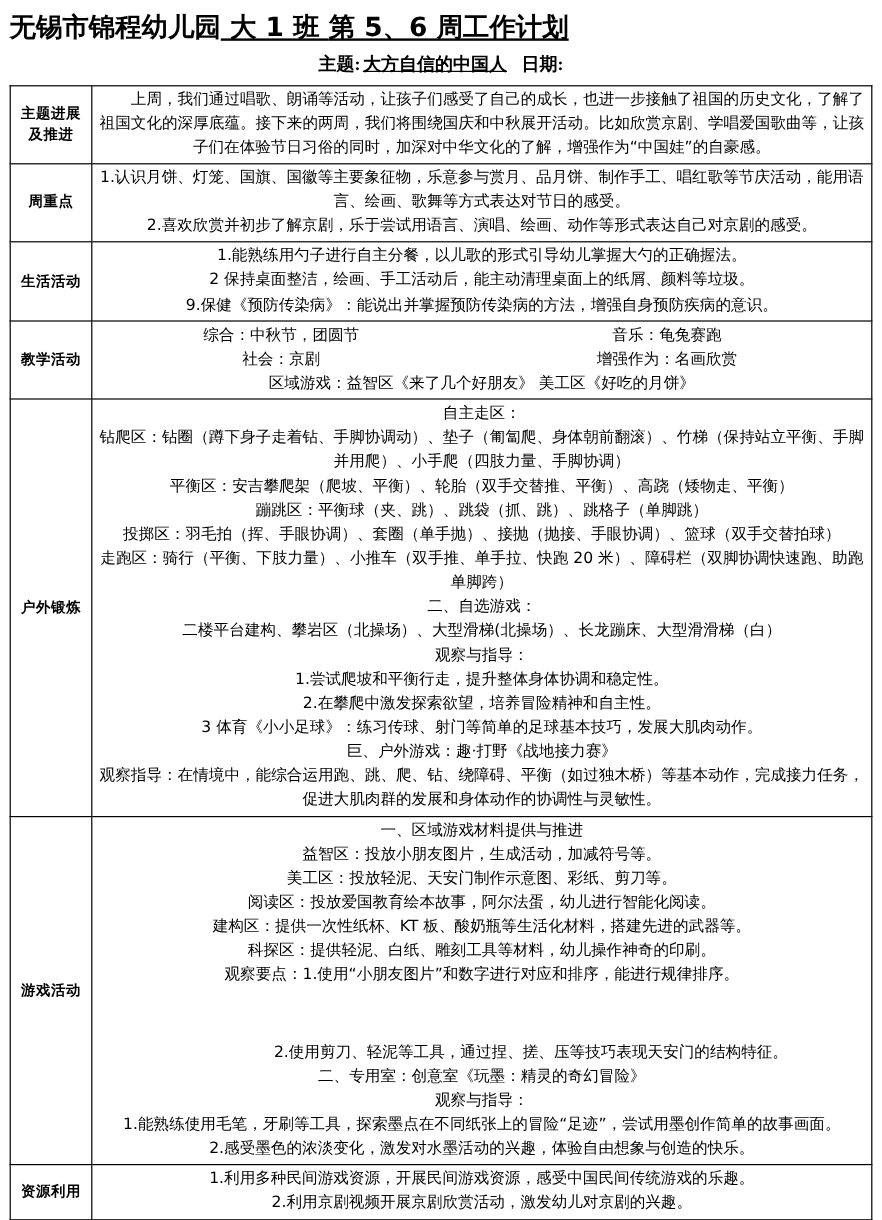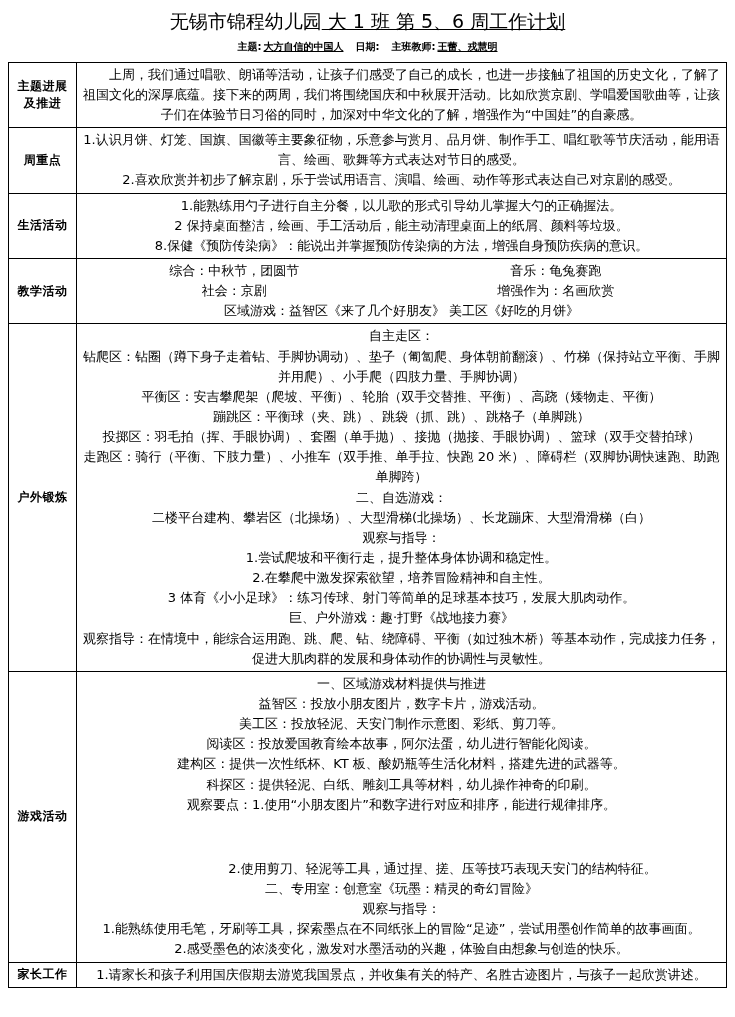--- a/index.html
+++ b/index.html
@@ -14,39 +14,39 @@
     font-family: "DejaVu Sans", "Liberation Sans", sans-serif;
     color: #000000;
     -webkit-font-smoothing: none;
   }
   .page {
     width: 735px;
     box-sizing: border-box;
     padding: 6px 8px 4px 8px;
   }
   .doc-title {
-    text-align: center;
-    font-size: 19px;
-    font-weight: normal;
+    font-size: 22px;
+    font-weight: bold;
     letter-spacing: 0px;
     line-height: 1.25;
     margin: 4px 0 2px 0;
     white-space: nowrap;
   }
   .doc-title .ul {
     text-decoration: underline;
   }
   .meta-line {
     display: flex;
     justify-content: center;
     align-items: baseline;
-    font-size: 10px;
+    font-size: 15px;
     font-weight: bold;
     margin: 6px 0 8px 0;
     white-space: nowrap;
+    font-family: Liberation Serif, serif;
   }
   .meta-seg {
     display: inline-flex;
     align-items: baseline;
     margin: 0 6px;
   }
   .meta-label {
     font-weight: bold;
   }
   .meta-value {
@@ -108,24 +108,20 @@
   </div>
 
   <div class="meta-line">
     <span class="meta-seg">
       <span class="meta-label">主题:</span>
       <span class="meta-value">大方自信的中国人</span>
     </span>
     <span class="meta-seg">
       <span class="meta-label">日期:</span>
     </span>
-    <span class="meta-seg">
-      <span class="meta-label">主班教师:</span>
-      <span class="meta-value">王蕾、戎慧明</span>
-    </span>
   </div>
 
   <table class="plan">
     <colgroup>
         <col style="width:68px">
         <col>
       </colgroup>
     <tbody>
 
       <tr>
@@ -141,21 +137,21 @@
           <div class="line">1.认识月饼、灯笼、国旗、国徽等主要象征物，乐意参与赏月、品月饼、制作手工、唱红歌等节庆活动，能用语言、绘画、歌舞等方式表达对节日的感受。</div>
           <div class="line">2.喜欢欣赏并初步了解京剧，乐于尝试用语言、演唱、绘画、动作等形式表达自己对京剧的感受。</div>
         </td>
       </tr>
 
       <tr>
         <td class="rowlabel">生活活动</td>
         <td class="rowbody">
           <div class="line">1.能熟练用勺子进行自主分餐，以儿歌的形式引导幼儿掌握大勺的正确握法。</div>
           <div class="line">2 保持桌面整洁，绘画、手工活动后，能主动清理桌面上的纸屑、颜料等垃圾。</div>
-          <div class="line">8.保健《预防传染病》：能说出并掌握预防传染病的方法，增强自身预防疾病的意识。</div>
+          <div class="line">9.保健《预防传染病》：能说出并掌握预防传染病的方法，增强自身预防疾病的意识。</div>
         </td>
       </tr>
 
       <tr>
         <td class="rowlabel">教学活动</td>
         <td class="rowbody">
           <div class="cols2">
             <div class="c1 line">综合：中秋节，团圆节</div>
             <div class="c2 line">音乐：龟兔赛跑</div>
           </div>
@@ -184,34 +180,41 @@
           <div class="line">3 体育《小小足球》：练习传球、射门等简单的足球基本技巧，发展大肌肉动作。</div>
           <div class="line">巨、户外游戏：趣·打野《战地接力赛》</div>
           <div class="line">观察指导：在情境中，能综合运用跑、跳、爬、钻、绕障碍、平衡（如过独木桥）等基本动作，完成接力任务，促进大肌肉群的发展和身体动作的协调性与灵敏性。</div>
         </td>
       </tr>
 
       <tr>
         <td class="rowlabel">游戏活动</td>
         <td class="rowbody">
           <div class="line">一、区域游戏材料提供与推进</div>
-          <div class="line">益智区：投放小朋友图片，数字卡片，游戏活动。</div>
+          <div class="line">益智区：投放小朋友图片，生成活动，加减符号等。</div>
           <div class="line">美工区：投放轻泥、天安门制作示意图、彩纸、剪刀等。</div>
           <div class="line">阅读区：投放爱国教育绘本故事，阿尔法蛋，幼儿进行智能化阅读。</div>
           <div class="line">建构区：提供一次性纸杯、KT 板、酸奶瓶等生活化材料，搭建先进的武器等。</div>
           <div class="line">科探区：提供轻泥、白纸、雕刻工具等材料，幼儿操作神奇的印刷。</div>
           <div class="line">观察要点：1.使用“小朋友图片”和数字进行对应和排序，能进行规律排序。</div>
           <div class="line hang">2.使用剪刀、轻泥等工具，通过捏、搓、压等技巧表现天安门的结构特征。</div>
           <div class="line">二、专用室：创意室《玩墨：精灵的奇幻冒险》</div>
           <div class="line">观察与指导：</div>
           <div class="line">1.能熟练使用毛笔，牙刷等工具，探索墨点在不同纸张上的冒险“足迹”，尝试用墨创作简单的故事画面。</div>
           <div class="line">2.感受墨色的浓淡变化，激发对水墨活动的兴趣，体验自由想象与创造的快乐。</div>
         </td>
       </tr>
 
+      <tr>
+        <td class="rowlabel">资源利用</td>
+        <td class="rowbody">
+          <div class="line">1.利用多种民间游戏资源，开展民间游戏资源，感受中国民间传统游戏的乐趣。</div>
+          <div class="line">2.利用京剧视频开展京剧欣赏活动，激发幼儿对京剧的兴趣。</div>
+        </td>
+      </tr>
 
 
       <tr>
         <td class="rowlabel">家长工作</td>
         <td class="rowbody">
           <div class="line">1.请家长和孩子利用国庆假期去游览我国景点，并收集有关的特产、名胜古迹图片，与孩子一起欣赏讲述。</div>
 
         </td>
       </tr>
 

